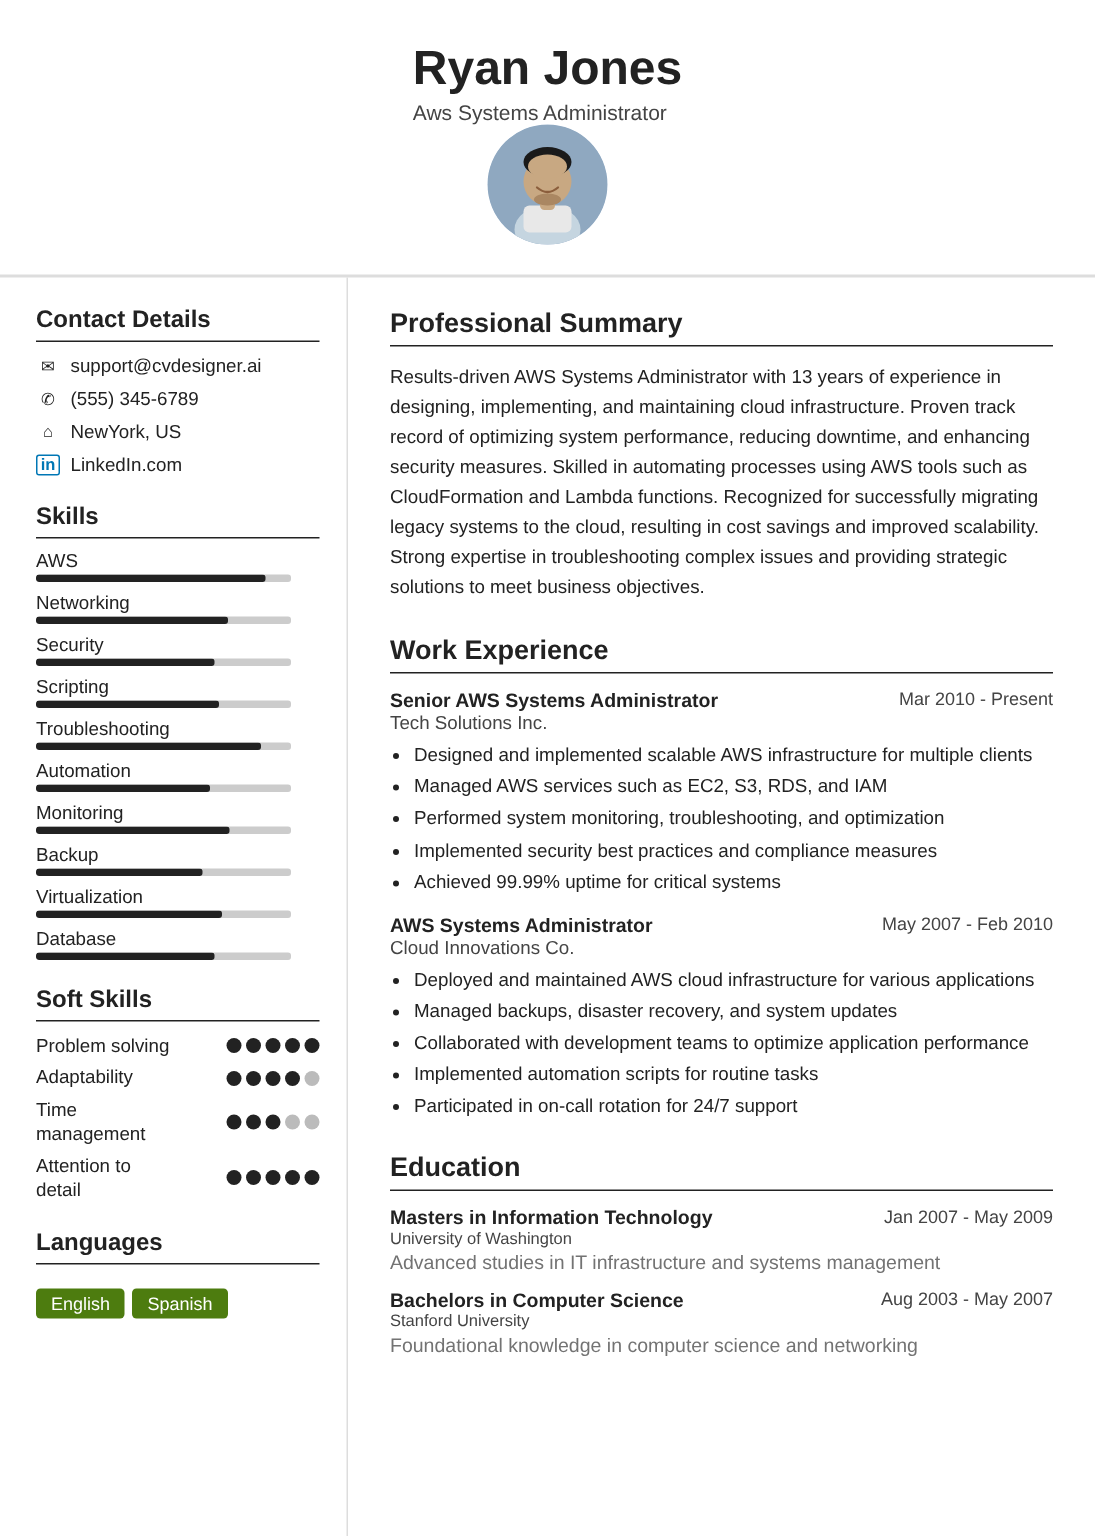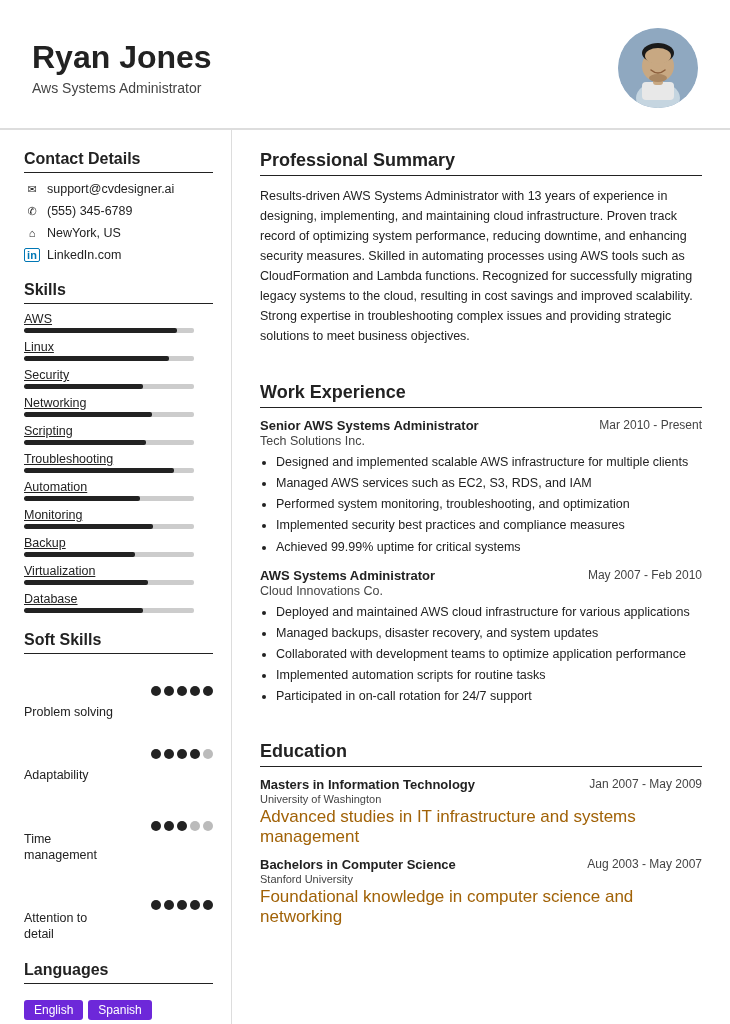--- a/index.html
+++ b/index.html
@@ -12,20 +12,21 @@
       min-height: 1024px;
     }
 
     
     .header {
       display: flex;
       justify-content: space-between;
       align-items: center;
       padding: 28px 32px 20px 32px;
       border-bottom: 2px solid #ddd;
+      flex-direction: column;
     }
     .header-name {
       font-size: 32px;
       font-weight: 700;
       line-height: 1.1;
     }
     .header-title {
       font-size: 14px;
       color: #444;
       margin-top: 4px;
@@ -81,21 +82,20 @@
       display: flex;
       align-items: center;
       justify-content: center;
       font-size: 11px;
       flex-shrink: 0;
     }
 
     
     .skill-item {
       margin-bottom: 7px;
-      text-decoration: underline;
     }
     .skill-name {
       font-size: 12.5px;
       margin-bottom: 2px;
     }
     .skill-bar-bg {
       width: 170px;
       height: 5px;
       background: #ccc;
       border-radius: 2px;
@@ -111,59 +111,58 @@
     .soft-skill-item {
       display: flex;
       align-items: center;
       justify-content: space-between;
       margin-bottom: 5px;
       font-size: 12.5px;
     }
     .soft-skill-name {
       width: 90px;
       line-height: 1.3;
-      margin-top: 42px;
     }
     .dot-row {
       display: flex;
       gap: 3px;
       align-items: center;
     }
     .dot {
       width: 10px;
       height: 10px;
       border-radius: 50%;
     }
     .dot-filled { background: #222; }
     .dot-empty { background: #bbb; }
 
     
     .lang-tag {
       display: inline-block;
-      background: #6d28d9;
+      background: #4d7c0f;
       color: #fff;
       border-radius: 3px;
       padding: 3px 10px;
       font-size: 12px;
       margin-right: 5px;
       margin-top: 8px;
     }
 
     
     .content {
       flex: 1;
       padding: 20px 28px 20px 28px;
     }
     .section-title {
       font-size: 18px;
       font-weight: 700;
       border-bottom: 1.5px solid #222;
       padding-bottom: 4px;
       margin-bottom: 10px;
-      margin-top: 36px;
+      margin-top: 22px;
     }
     .section-title:first-child { margin-top: 0; }
 
     .summary-text {
       font-size: 12.5px;
       line-height: 1.6;
       color: #222;
     }
 
     
@@ -215,22 +214,22 @@
       color: #444;
       white-space: nowrap;
       margin-left: 10px;
     }
     .edu-school {
       font-size: 11px;
       color: #444;
       margin-bottom: 2px;
     }
     .edu-desc {
-      font-size: 17px;
-      color: #a16207;
+      font-size: 13px;
+      color: #737373;
       margin-bottom: 10px;
     }
   </style>
 </head>
 <body>
 
 <div class="header">
   <div>
     <div class="header-name">Ryan Jones</div>
     <div class="header-title">Aws Systems Administrator</div>
@@ -286,35 +285,29 @@
 
     <div class="sidebar-section-title">Skills</div>
     <div id="skills-list">
         <div class="skill-item">
     <div class="skill-name">AWS</div>
     <div class="skill-bar-bg">
       <div class="skill-bar-fill" style="width:90%"></div>
     </div>
   </div>
         <div class="skill-item">
-    <div class="skill-name">Linux</div>
-    <div class="skill-bar-bg">
-      <div class="skill-bar-fill" style="width:85%"></div>
+    <div class="skill-name">Networking</div>
+    <div class="skill-bar-bg">
+      <div class="skill-bar-fill" style="width:75%"></div>
     </div>
   </div>
         <div class="skill-item">
     <div class="skill-name">Security</div>
     <div class="skill-bar-bg">
       <div class="skill-bar-fill" style="width:70%"></div>
-    </div>
-  </div>
-        <div class="skill-item">
-    <div class="skill-name">Networking</div>
-    <div class="skill-bar-bg">
-      <div class="skill-bar-fill" style="width:75%"></div>
     </div>
   </div>
         <div class="skill-item">
     <div class="skill-name">Scripting</div>
     <div class="skill-bar-bg">
       <div class="skill-bar-fill" style="width:72%"></div>
     </div>
   </div>
         <div class="skill-item">
     <div class="skill-name">Troubleshooting</div>

